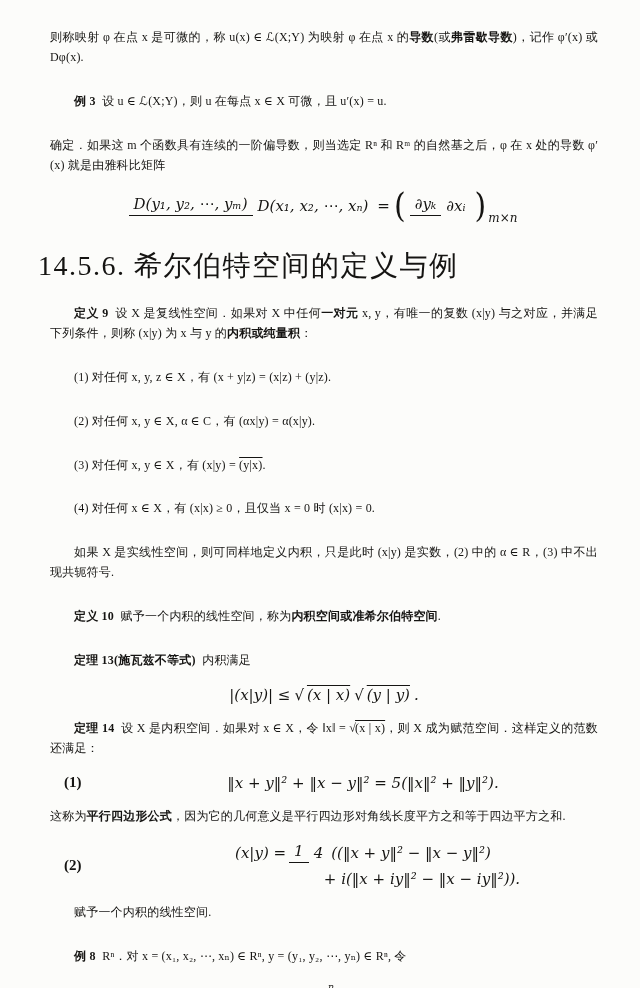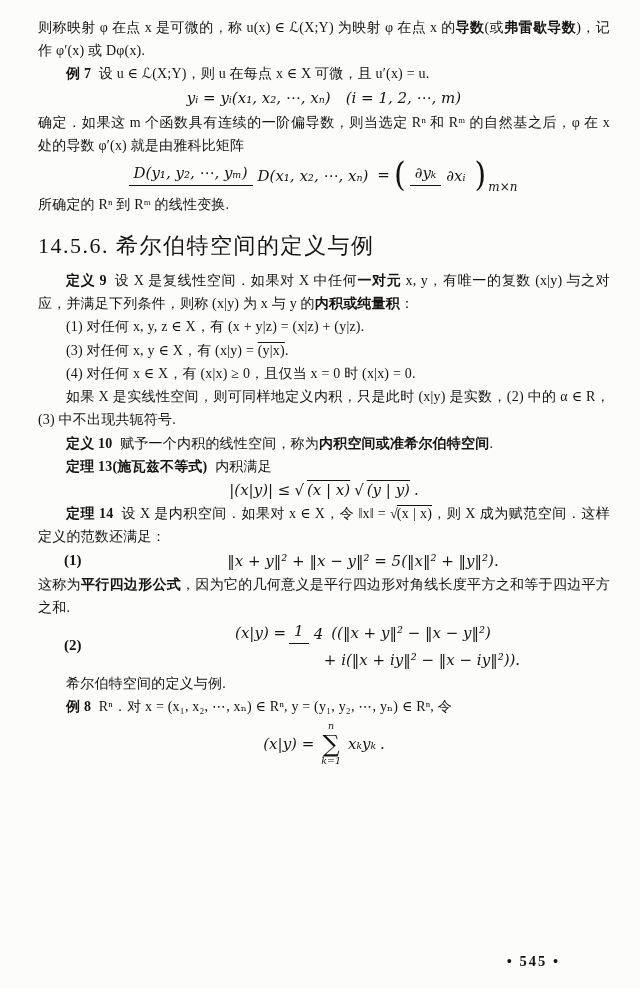--- a/index.html
+++ b/index.html
@@ -7,29 +7,29 @@
     width:640px;height:988px;overflow:hidden;
     background:#fcfcfa;color:#151412;
     font-family:"Liberation Serif","DejaVu Serif","DejaVu Sans",serif;
   }
   .page{
     box-sizing:border-box;width:640px;height:988px;
     display:flex;flex-direction:column;
     padding:16px 30px 18px 38px;
   }
   p.line{
-    margin:0;font-size:14px;line-height:1.66;
+    margin:12px;font-size:12px;line-height:1.66;
     text-align:justify;letter-spacing:.2px;
   }
   .ind{text-indent:2em;}
   b.lead{font-weight:700;margin-right:.55em;}
   b.term{font-weight:700;}
   .ovl{text-decoration:overline;}
   .section-heading{
-    font-size:22px;font-weight:400;margin:16px 0 8px 0;
+    font-size:28px;font-weight:400;margin:24px 0 8px 0;
     letter-spacing:1.5px;line-height:1.3;
   }
   
   .formula{
     display:flex;justify-content:center;align-items:center;
     font-style:italic;font-size:15px;margin:3px 0;gap:4px;
     font-family:"DejaVu Serif","DejaVu Sans",serif;
   }
   .frac{display:inline-flex;flex-direction:row;align-items:center;vertical-align:middle;}
   .fnum{display:block;padding:0 5px 2px;border-bottom:1.3px solid #151412;line-height:1.25;}
@@ -52,51 +52,48 @@
     font-weight:700;font-size:14.5px;letter-spacing:2px;
   }
 </style>
 </head>
 <body>
 
 <div class="page">
 
   <p class="line"><span>则称映射 φ 在点 x 是可微的，称 u(x) ∈ ℒ(X;Y) 为映射 φ 在点 x 的</span><b class="term">导数</b><span>(或</span><b class="term">弗雷歇导数</b><span>)，记作 φ′(x) 或 Dφ(x).</span></p>
 
-  <p class="line ind"><b class="lead">例 7</b><span>设 u ∈ ℒ(X;Y)，则 u 在每点 x ∈ X 可微，且 u′(x) = u.</span></p>
+  <p class="line ind"><b class="lead">例 3</b><span>设 u ∈ ℒ(X;Y)，则 u 在每点 x ∈ X 可微，且 u′(x) = u.</span></p>
 
 
-  <div class="formula">
-      <span>yᵢ = yᵢ(x₁, x₂, ⋯, xₙ)　(i = 1, 2, ⋯, m)</span>
-    </div>
 
   <p class="line"><span>确定．如果这 m 个函数具有连续的一阶偏导数，则当选定 Rⁿ 和 Rᵐ 的自然基之后，φ 在 x 处的导数 φ′(x) 就是由雅科比矩阵</span></p>
 
   <div class="formula">
     <span class="frac">
         <span class="fnum">D(y₁, y₂, ⋯, yₘ)</span>
         <span class="fden">D(x₁, x₂, ⋯, xₙ)</span>
       </span>
     <span>=</span>
     <span class="bigp">(</span>
     <span class="frac">
         <span class="fnum">∂yₖ</span>
         <span class="fden">∂xᵢ</span>
       </span>
     <span class="bigp">)</span>
     <span class="subsmall">m×n</span>
   </div>
 
-  <p class="line"><span>所确定的 Rⁿ 到 Rᵐ 的线性变换.</span></p>
 
   <h2 class="section-heading">14.5.6. 希尔伯特空间的定义与例</h2>
 
   <p class="line ind"><b class="lead">定义 9</b><span>设 X 是复线性空间．如果对 X 中任何</span><b class="term">一对元</b><span> x, y，有唯一的复数 (x|y) 与之对应，并满足下列条件，则称 (x|y) 为 x 与 y 的</span><b class="term">内积或纯量积</b><span>：</span></p>
 
   <p class="line ind"><span>(1) 对任何 x, y, z ∈ X，有 (x + y|z) = (x|z) + (y|z).</span></p>
+  <p class="line ind"><span>(2) 对任何 x, y ∈ X, α ∈ C，有 (αx|y) = α(x|y).</span></p>
   <p class="line ind"><span>(3) 对任何 x, y ∈ X，有 (x|y) = </span><span class="ovl">(y|x)</span><span>.</span></p>
   <p class="line ind"><span>(4) 对任何 x ∈ X，有 (x|x) ≥ 0，且仅当 x = 0 时 (x|x) = 0.</span></p>
 
   <p class="line ind"><span>如果 X 是实线性空间，则可同样地定义内积，只是此时 (x|y) 是实数，(2) 中的 α ∈ R，(3) 中不出现共轭符号.</span></p>
 
   <p class="line ind"><b class="lead">定义 10</b><span>赋予一个内积的线性空间，称为</span><b class="term">内积空间或准希尔伯特空间</b><span>.</span></p>
 
   <p class="line ind"><b class="lead">定理 13(施瓦兹不等式)</b><span>内积满足</span></p>
 
   <div class="formula">
@@ -130,21 +127,21 @@
           </span>
         <span>((‖x + y‖² − ‖x − y‖²)</span>
       </span>
       <span class="f5line f5line2">
           <span>+ i(‖x + iy‖² − ‖x − iy‖²)).</span>
         </span>
     </span>
   </div>
 
 
-  <p class="line ind"><span>希尔伯特空间的定义与例.</span></p>
+  <p class="line ind"><span>赋予一个内积的线性空间.</span></p>
 
   <p class="line ind"><b class="lead">例 8</b><span>Rⁿ．对 x = (x₁, x₂, ⋯, xₙ) ∈ Rⁿ, y = (y₁, y₂, ⋯, yₙ) ∈ Rⁿ, 令</span></p>
 
   <div class="formula">
     <span>(x|y) = </span>
     <span class="sum">
         <span class="lim">n</span>
         <span class="sig">∑</span>
         <span class="lim">k=1</span>
       </span>

